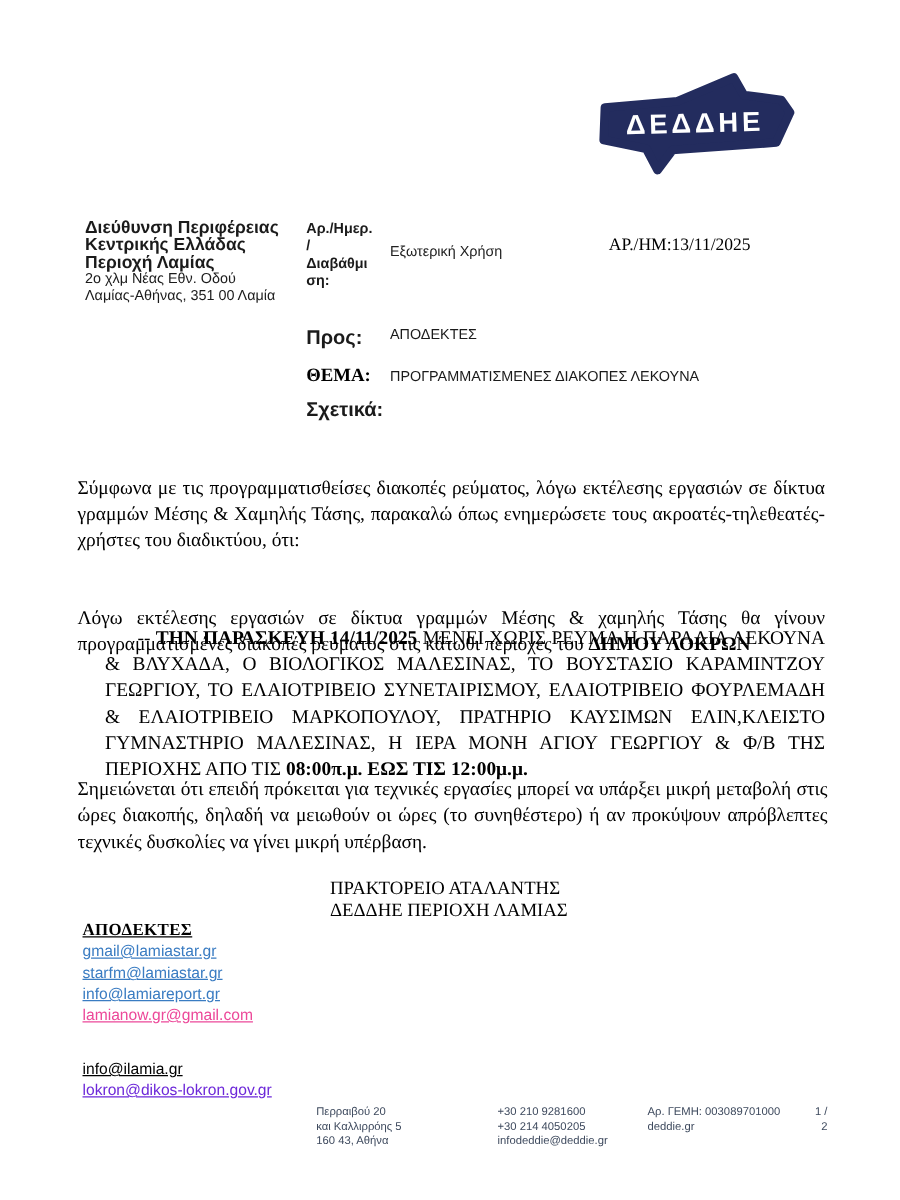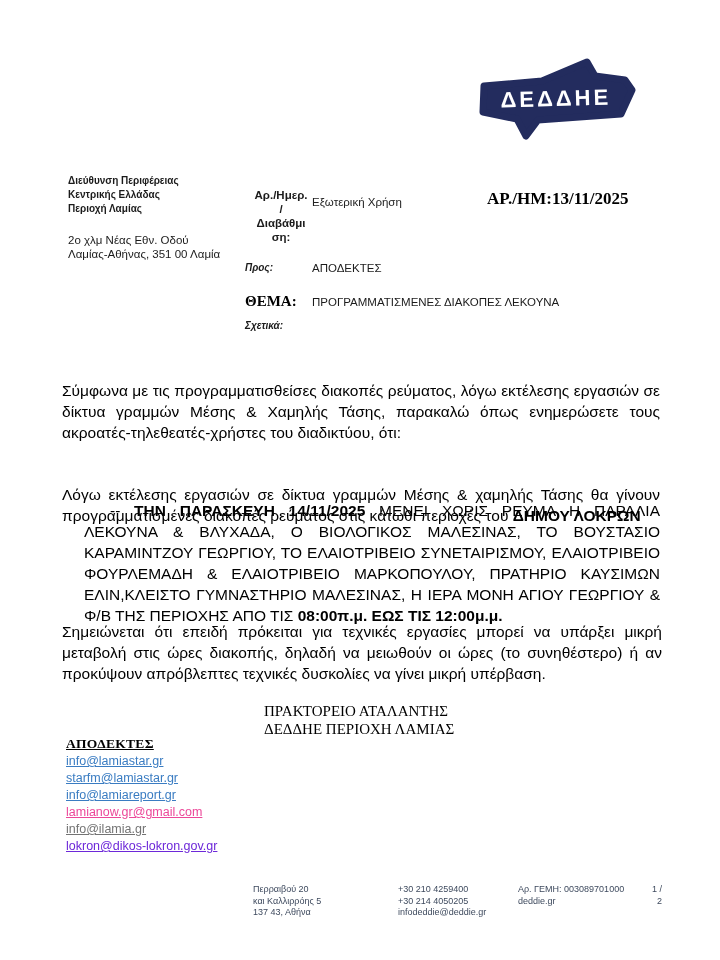--- a/index.html
+++ b/index.html
@@ -9,48 +9,48 @@
     font-family:"Liberation Sans", sans-serif;
     color:#000;
   }
   .abs { position:absolute; }
   .prelines { white-space:pre-line; }
 
   
   .logo-svg { position:absolute; left:476px; top:48px; width:170px; height:96px; }
   .dept {
     left:68px; top:174px; width:185px;
-    font-size:10px; line-height:14px; font-weight:700; color:#1b1b1b;
+    font-size:14px; line-height:14px; font-weight:700; color:#1b1b1b;
   }
   .dept-address {
     left:68px; top:216px; width:185px;
-    font-size:11.5px; line-height:14px; font-weight:400; color:#1b1b1b;margin-top:17px;
+    font-size:11.5px; line-height:14px; font-weight:400; color:#1b1b1b;
   }
   .ref-label {
-    left:245px; top:188px; width:72px;
-    font-size:11.5px; line-height:14px; font-weight:700; color:#1b1b1b;text-align:center;
+    left:245px; top:176px; width:72px;
+    font-size:11.5px; line-height:14px; font-weight:700; color:#1b1b1b;
   }
   .ref-value {
     left:312px; top:196px; font-size:11.5px; color:#222;
   }
   .protocol {
     left:487px; top:189px;
-    font-family:"Liberation Serif", serif; font-weight:700; font-size:17px; color:#000;
+    font-family:"Liberation Serif", serif; font-weight:400; font-size:14px; color:#000;
   }
 
   
-  .meta-label-sans { font-size:10px; font-weight:700; color:#1b1b1b;font-style:italic; }
+  .meta-label-sans { font-size:16px; font-weight:700; color:#1b1b1b; }
   .meta-value { font-size:11.5px; color:#1b1b1b; }
   .subject-label {
     font-family:"Liberation Serif", serif; font-weight:700; font-size:15px; color:#000;
   }
 
   
   .body-p {
-    font-family:Liberation Sans, sans-serif; font-size:15.5px; line-height:21px;
+    font-family:Liberation Serif, serif; font-size:15.5px; line-height:21px;
     text-align:justify; margin:0; color:#000;
   }
   .p1 { left:62px; top:380px; width:598px; }
   .p2 { left:62px; top:444px; width:598px;margin-top:40px; }
   .p3 { left:84px; top:500px; width:576px; text-indent:26px; }
   .p4 { left:62px; top:621px; width:600px; }
   .body-p b { font-weight:700; }
 
   
   .signature {
@@ -119,32 +119,32 @@
 
   <p class="abs body-p p4">Σημειώνεται ότι επειδή πρόκειται για τεχνικές εργασίες μπορεί να υπάρξει μικρή μεταβολή στις ώρες διακοπής, δηλαδή να μειωθούν οι ώρες (το συνηθέστερο) ή αν προκύψουν απρόβλεπτες τεχνικές δυσκολίες να γίνει μικρή υπέρβαση.</p>
 
   <div class="abs signature">
     <div>ΠΡΑΚΤΟΡΕΙΟ ΑΤΑΛΑΝΤΗΣ</div>
     <div>ΔΕΔΔΗΕ ΠΕΡΙΟΧΗ ΛΑΜΙΑΣ</div>
   </div>
 
   <div class="abs recipients-heading">ΑΠΟΔΕΚΤΕΣ</div>
   <div class="abs email-list">
-    <a class="email-link" style="color: rgb(58, 124, 194);">info@lamiastar.gr</a>
+    <a class="email-link" style="color: rgb(58, 124, 194);">gmail@lamiastar.gr</a>
     <a class="email-link" style="color: rgb(58, 124, 194);">starfm@lamiastar.gr</a>
     <a class="email-link" style="color: rgb(58, 124, 194);">info@lamiareport.gr</a>
     <a class="email-link" style="color: #ec4899;">lamianow.gr@gmail.com</a>
-    <a class="email-link" style="color: #737373;">info@ilamia.gr</a>
+    <a class="email-link" style="color: #000000; margin-top: 26px;">info@ilamia.gr</a>
     <a class="email-link" style="color: #6d28d9;">lokron@dikos-lokron.gov.gr</a>
   </div>
 
   <div class="abs footer-col fc2 prelines">Περραιβού 20
 και Καλλιρρόης 5
-137 43, Αθήνα</div>
-  <div class="abs footer-col fc3 prelines">+30 210 4259400
+160 43, Αθήνα</div>
+  <div class="abs footer-col fc3 prelines">+30 210 9281600
 +30 214 4050205
 infodeddie@deddie.gr</div>
   <div class="abs footer-col fc4 prelines">Αρ. ΓΕΜΗ: 003089701000
 deddie.gr</div>
   <div class="abs footer-col fc-page prelines">1 /
 2</div>
 
 </div>
 
 </body></html>

